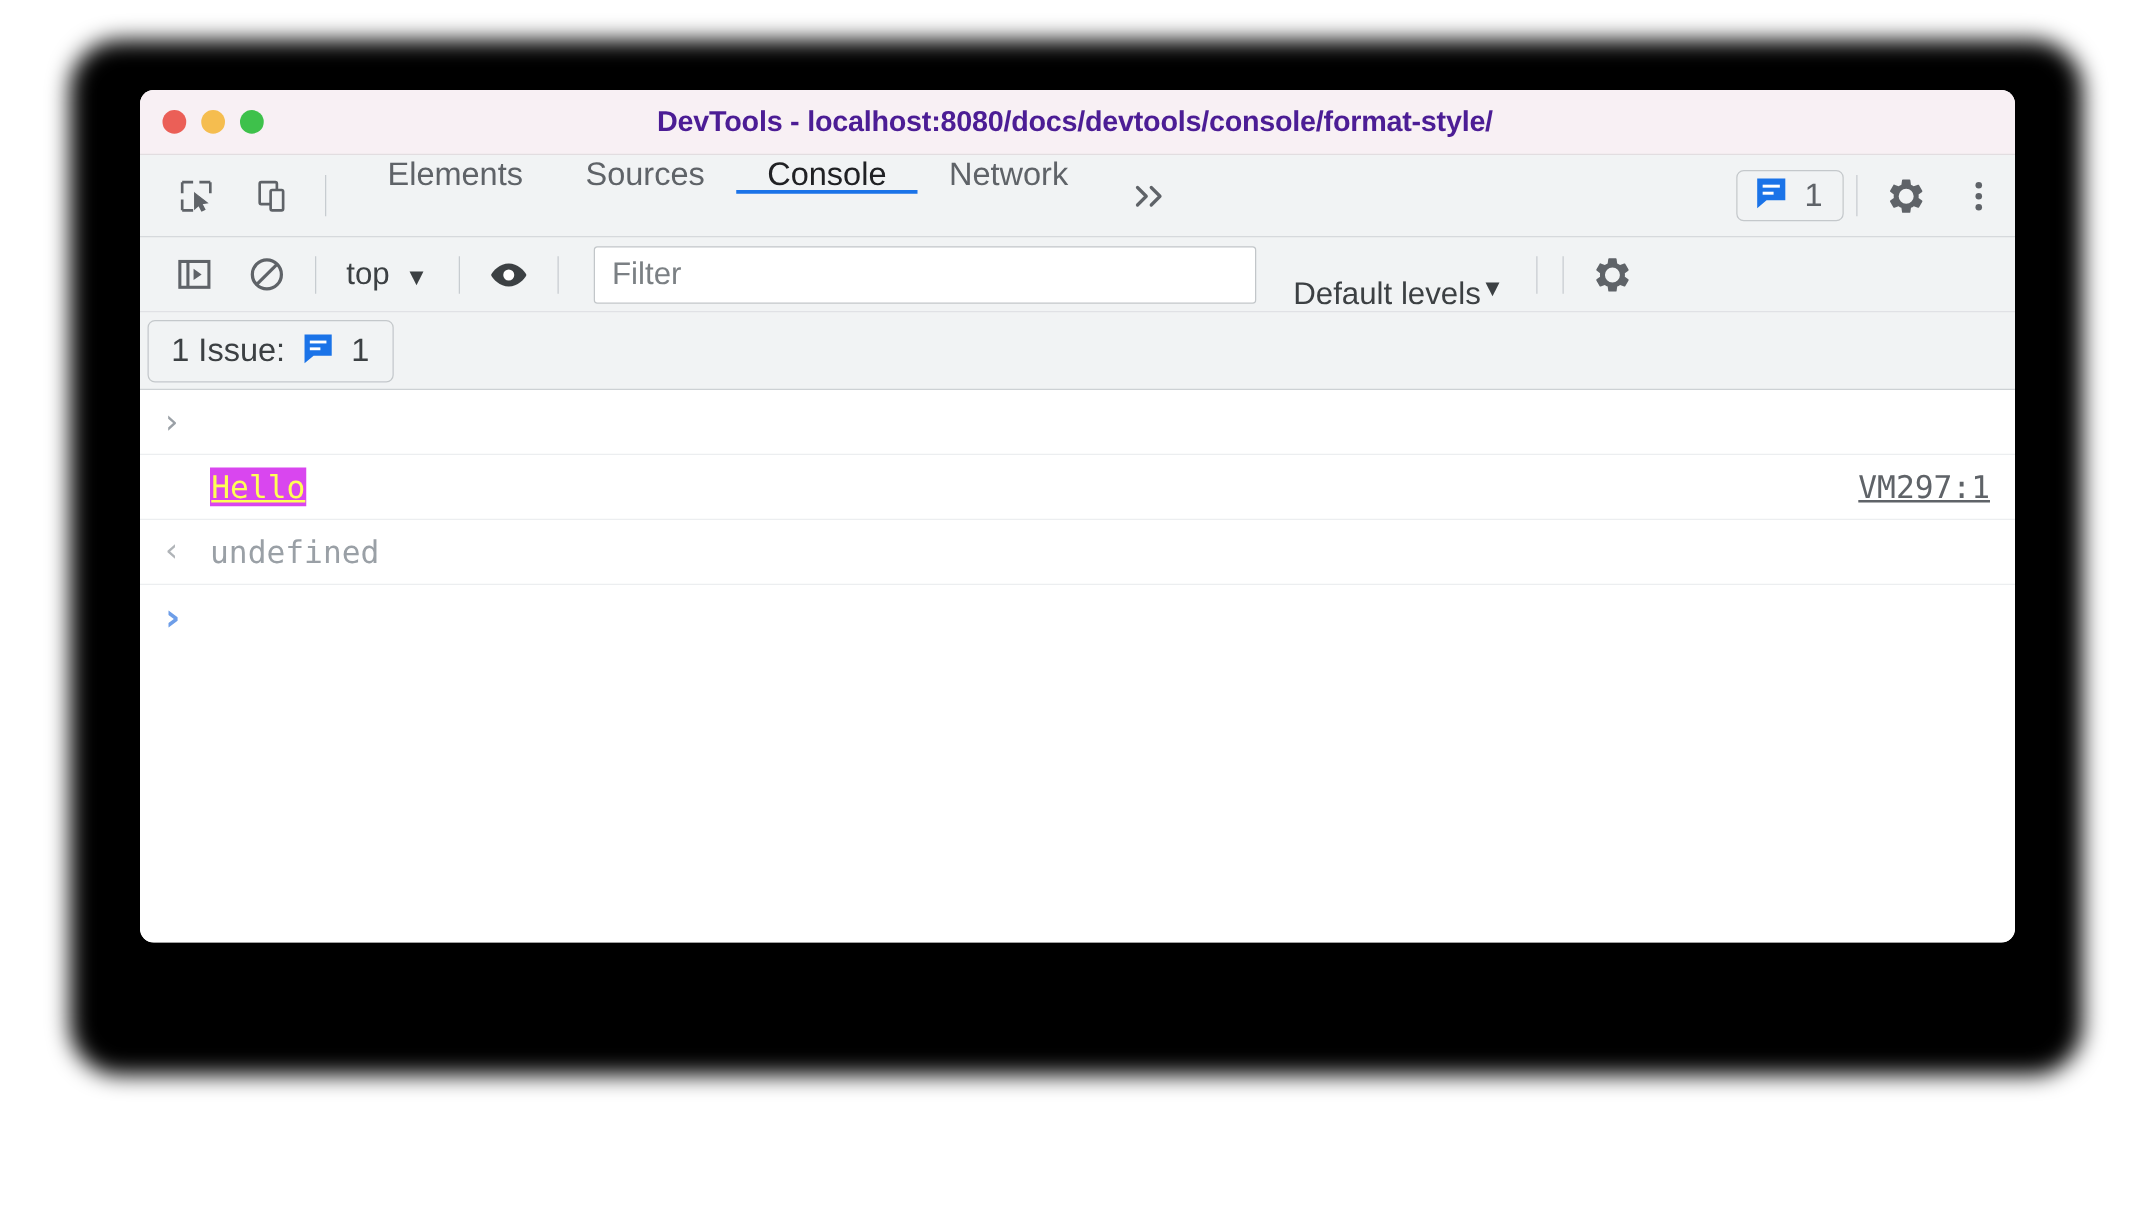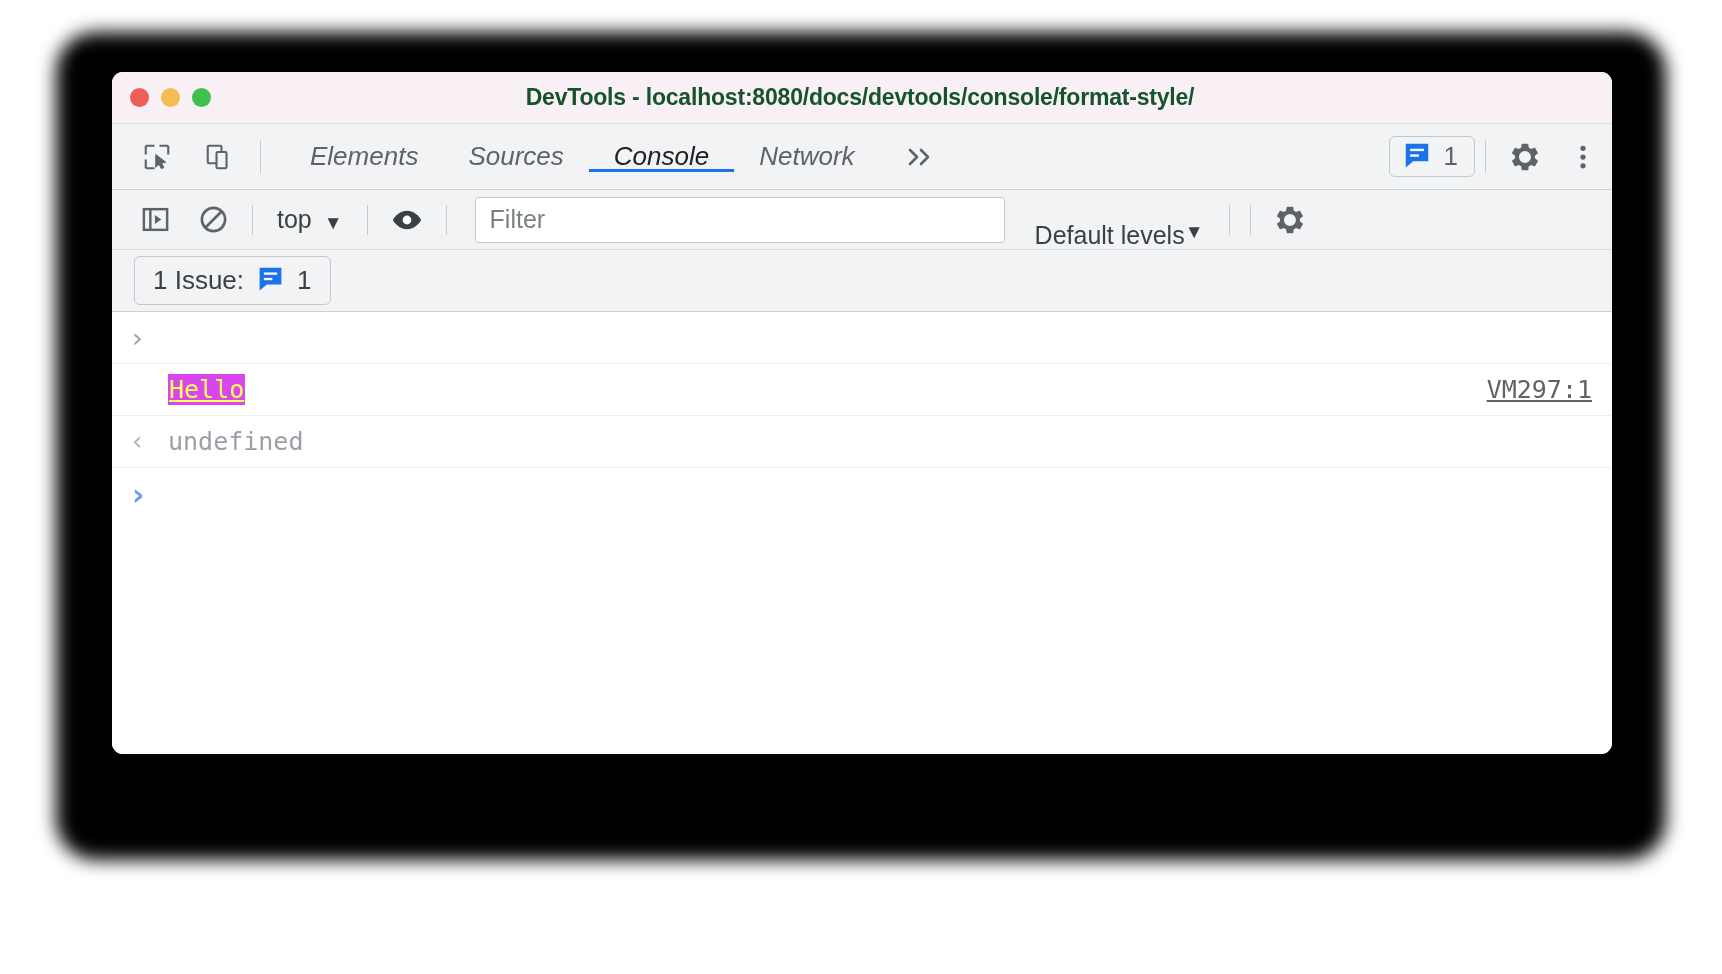--- a/index.html
+++ b/index.html
@@ -70,21 +70,21 @@
   .light.red    { background: #eb5f57; }
   .light.yellow { background: #f5bd4f; }
   .light.green  { background: #3ec14b; }
 
   .title-text {
     position: absolute;
     left: 0; right: 4px;
     text-align: center;
     font-size: 23px;
     font-weight: bold;
-    color: #14532d;
+    color: #4c1d95;
     letter-spacing: -0.2px;
     pointer-events: none;
   }
 
   
   .tabbar {
     height: 66px;
     flex: 0 0 66px;
     background: #f1f3f4;
     display: flex;
@@ -100,23 +100,22 @@
     cursor: pointer;
   }
   .vdiv {
     width: 1px;
     background: #c7ccd0;
     margin: 16px 10px;
     flex: 0 0 1px;
   }
   .tabs {
     display: flex;
-    align-items: center;
+    align-items: flex-start;
     margin-left: 14px;
-    font-style: italic;
   }
   .tab {
     display: flex;
     align-items: center;
     padding: 0 25px;
     font-size: 26px;
     color: #5f6368;
     cursor: pointer;
     position: relative;
     white-space: nowrap;
@@ -223,21 +222,21 @@
     margin-top: 32px;
   }
 
   
   .issues-bar {
     height: 62px;
     flex: 0 0 62px;
     background: #f1f3f4;
     display: flex;
     align-items: center;
-    padding-left: 22px;
+    padding-left: 6px;
     border-bottom: 1px solid #cdd1d4;
   }
   .issues-pill {
     display: flex;
     align-items: center;
     gap: 12px;
     border: 1px solid #c4c8cb;
     border-radius: 6px;
     padding: 7px 18px;
     cursor: pointer;

